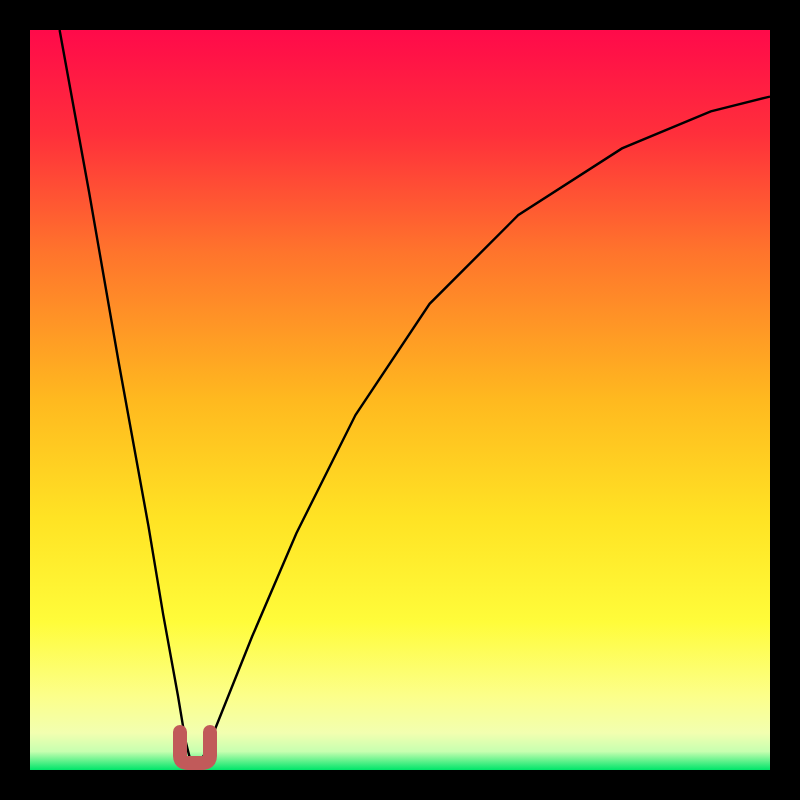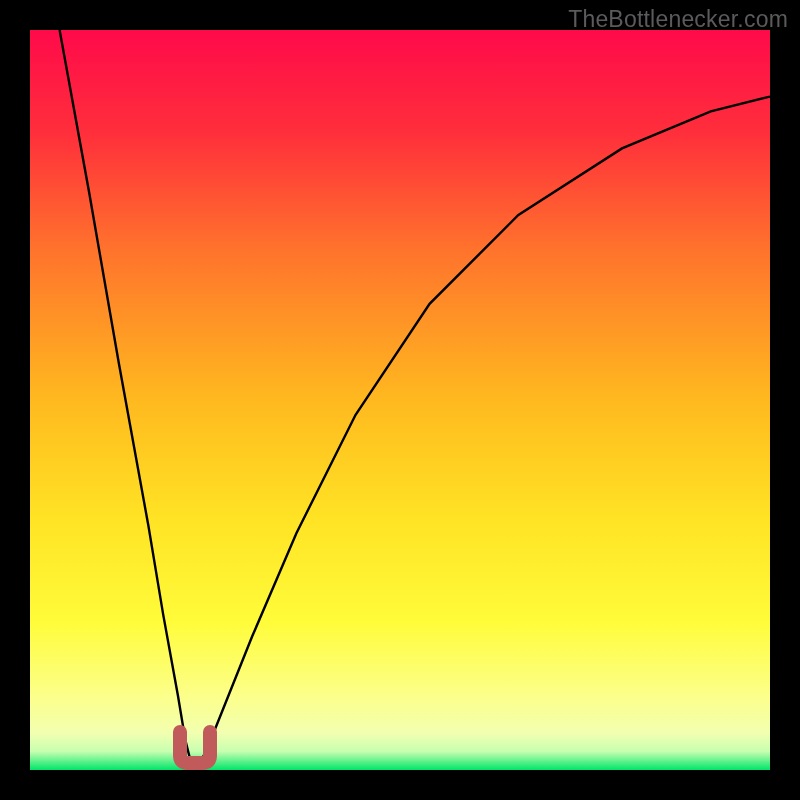--- a/index.html
+++ b/index.html
@@ -81,14 +81,13 @@
 
       <path fill="none" stroke="#c15a5a" stroke-width="14" stroke-linecap="round" stroke-linejoin="round" d="M 150 702
                L 150 726
                Q 150 733 158 733
                L 172 733
                Q 180 733 180 726
                L 180 702"></path>
     </svg>
   </div>
 
-  <div class="watermark">TheBottlenecker.com</div>
 </div>
 
 </body></html>

